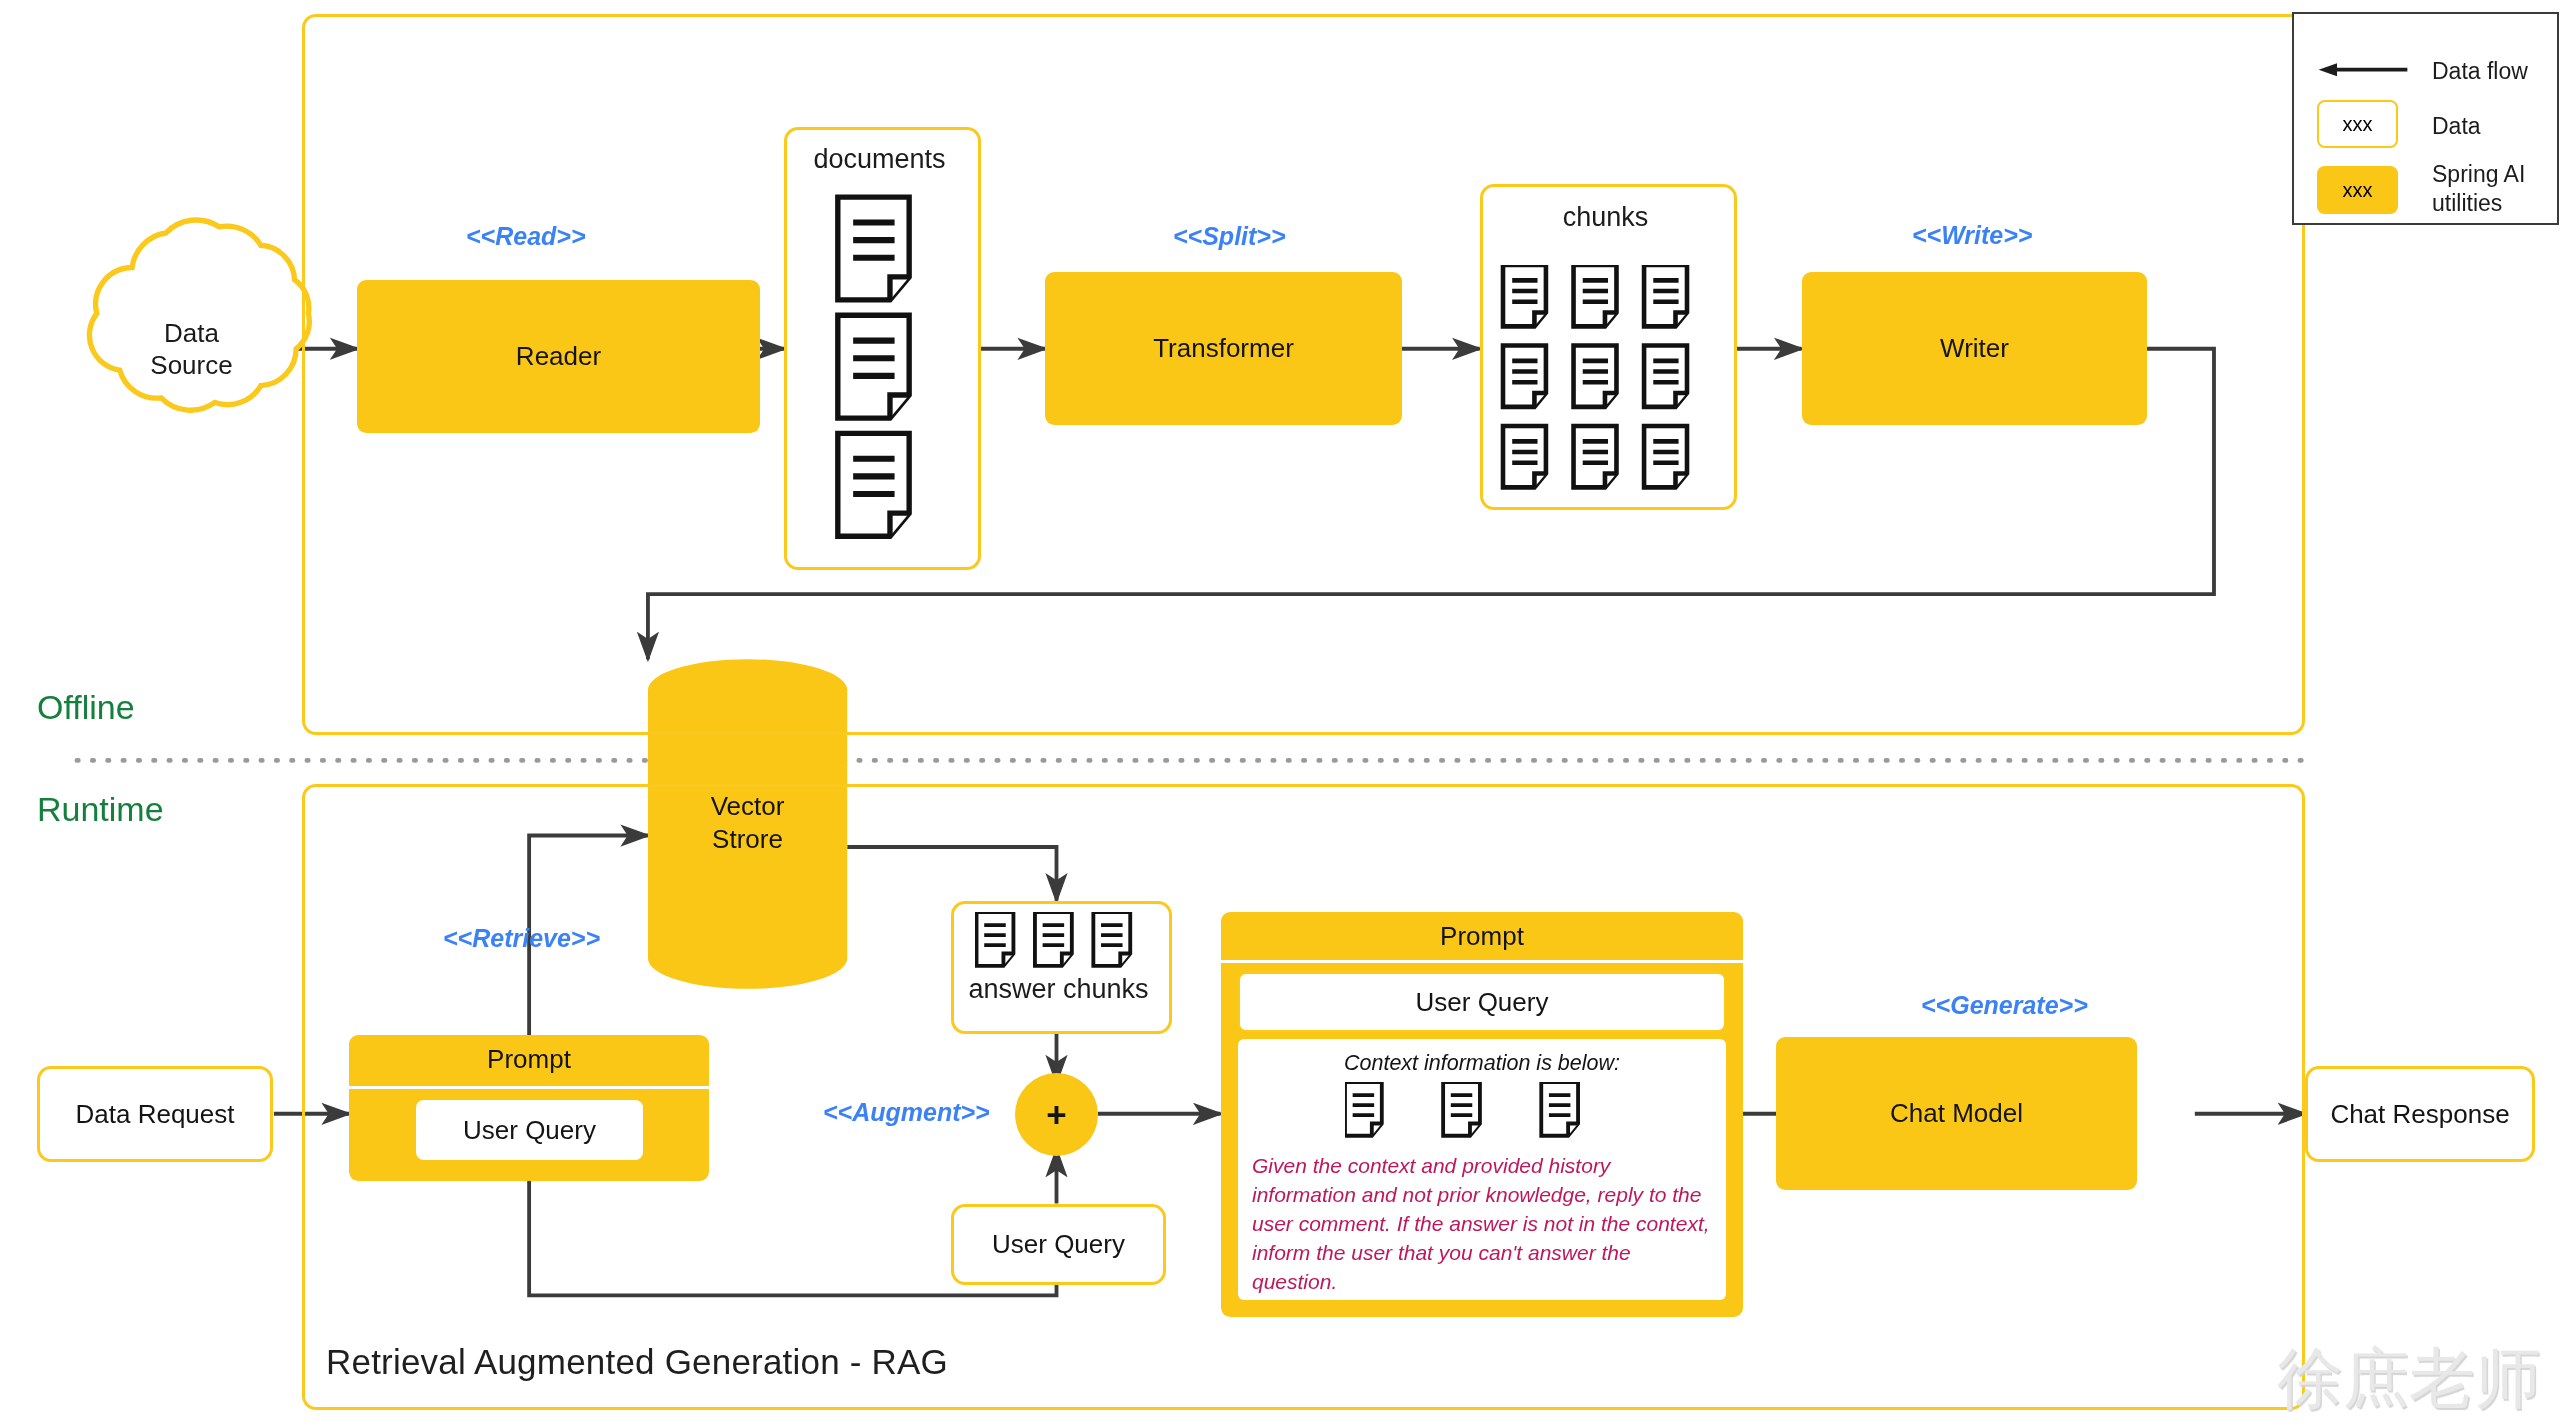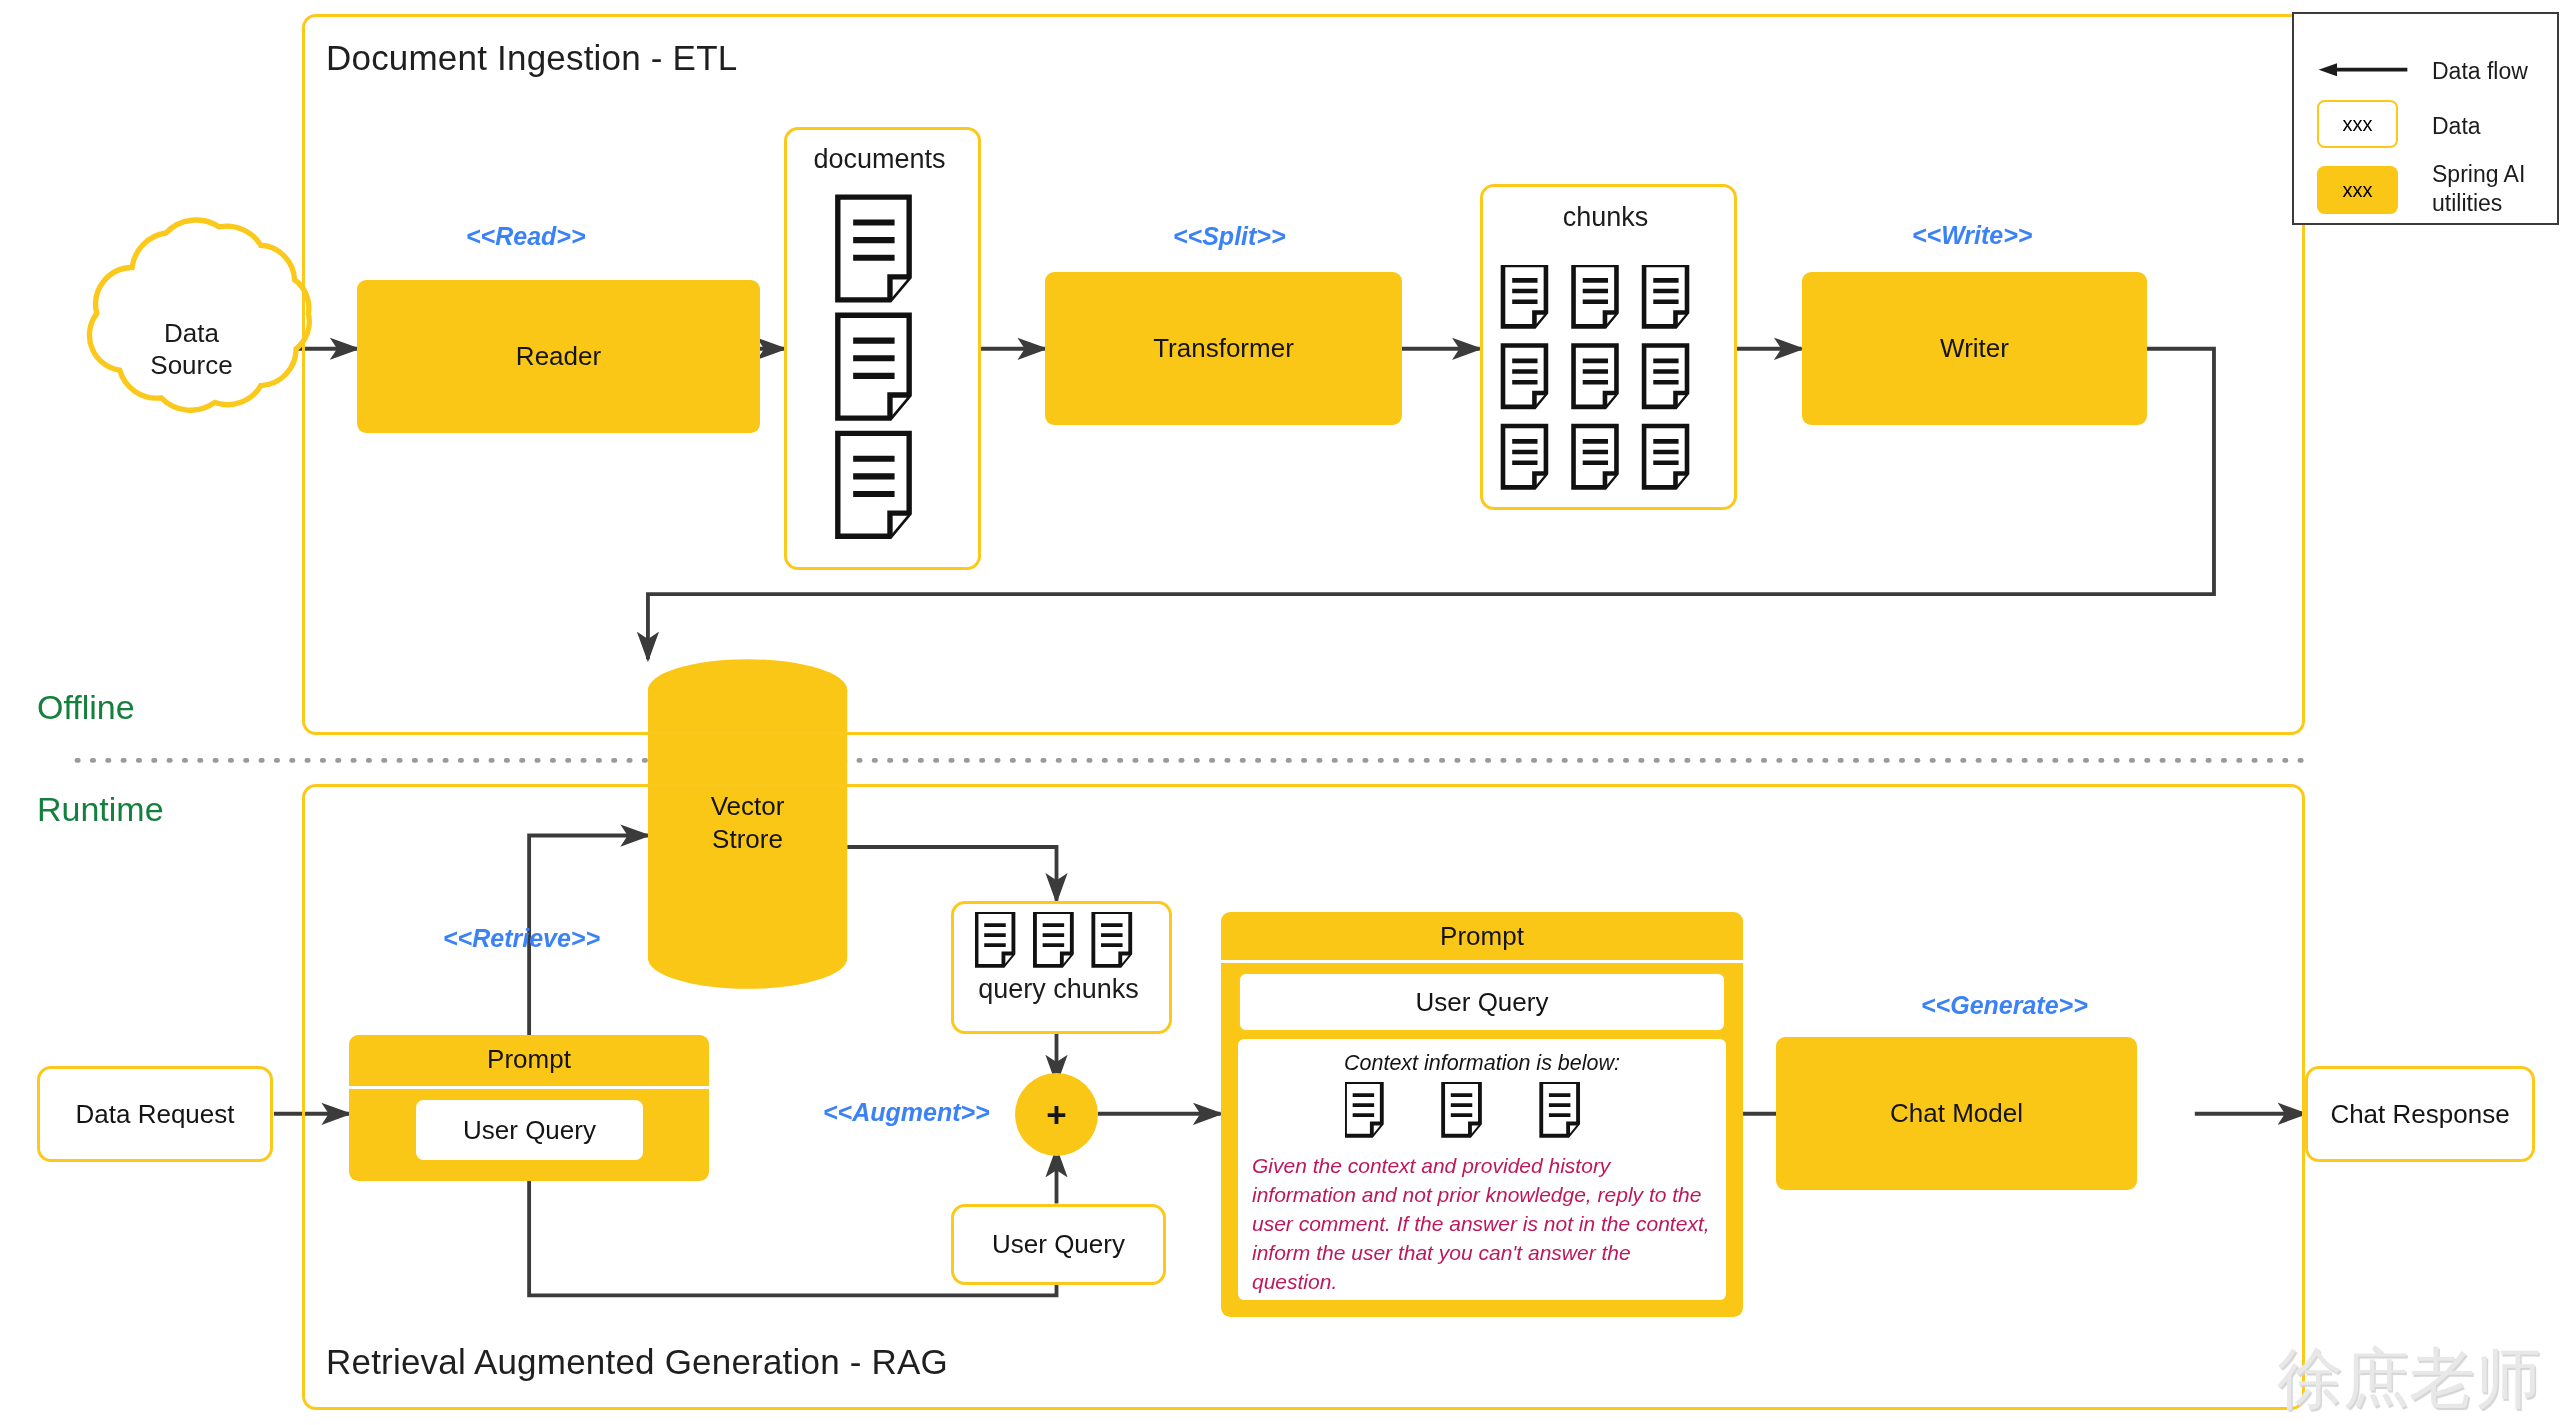--- a/index.html
+++ b/index.html
@@ -166,21 +166,20 @@
                Z" fill="#ffffff" stroke="#FBC91B" stroke-width="7"></path>
     </g>
 
     <g>
       <path d="M845,900 L845,1250 a130,40 0 0 0 260,0 L1105,900 Z" fill="#FAC717"></path>
       <ellipse cx="975" cy="900" rx="130" ry="40" fill="#FAC717"></ellipse>
     </g>
   </svg>
 
   <div class="group-frame" style="left:302px;top:14px;width:2003px;height:721px;"></div>
-  <div class="group-title" style="left:326px;top:38px;">Document Ingestion - ETL</div>
 
   <div class="group-frame" style="left:302px;top:784px;width:2003px;height:626px;"></div>
   <div class="group-title" style="left:326px;top:1342px;">Retrieval Augmented Generation - RAG</div>
 
   <div class="phase" style="left:37px;top:688px;">Offline</div>
   <div class="phase" style="left:37px;top:790px;">Runtime</div>
 
   <div class="node" style="left:92px;top:307px;width:199px;height:84px;flex-direction:column;font-size:26px;line-height:1.25;">
     <span>Data</span>
     <span>Source</span>
@@ -296,21 +295,21 @@
           <path d="M48,54 L35,54 L35,70" fill="#fff"></path>
           <path d="M10,17 L38,17 M10,30 L38,30 M10,43 L38,43" stroke-width="5"></path>
         </g>
       <g transform="translate(154,0)">
           <path d="M0,0 L48,0 L48,54 L35,70 L0,70 Z" fill="#fff"></path>
           <path d="M48,54 L35,54 L35,70" fill="#fff"></path>
           <path d="M10,17 L38,17 M10,30 L38,30 M10,43 L38,43" stroke-width="5"></path>
         </g>
     </g>
   </svg>
-  <div class="container-cap" style="left:951px;top:974px;width:215px;">query chunks</div>
+  <div class="container-cap" style="left:951px;top:974px;width:215px;">answer chunks</div>
 
   <div class="stereo" style="left:823px;top:1098px;">&lt;&lt;Augment&gt;&gt;</div>
   <div class="plus-circle" style="left:1015px;top:1073px;width:83px;height:83px;">+</div>
 
   <div class="node data-box" style="left:951px;top:1204px;width:215px;height:81px;">User Query</div>
 
   <div class="node util" style="left:1221px;top:912px;width:522px;height:405px;display:block;">
     <div class="prompt-head" style="height:48px;">Prompt</div>
     <div class="prompt-sep" style="top:48px;"></div>
     <div class="inner-white" style="left:17px;top:60px;width:488px;height:60px;border:2.3px solid #FBC91B;box-sizing:border-box;">User Query</div>

